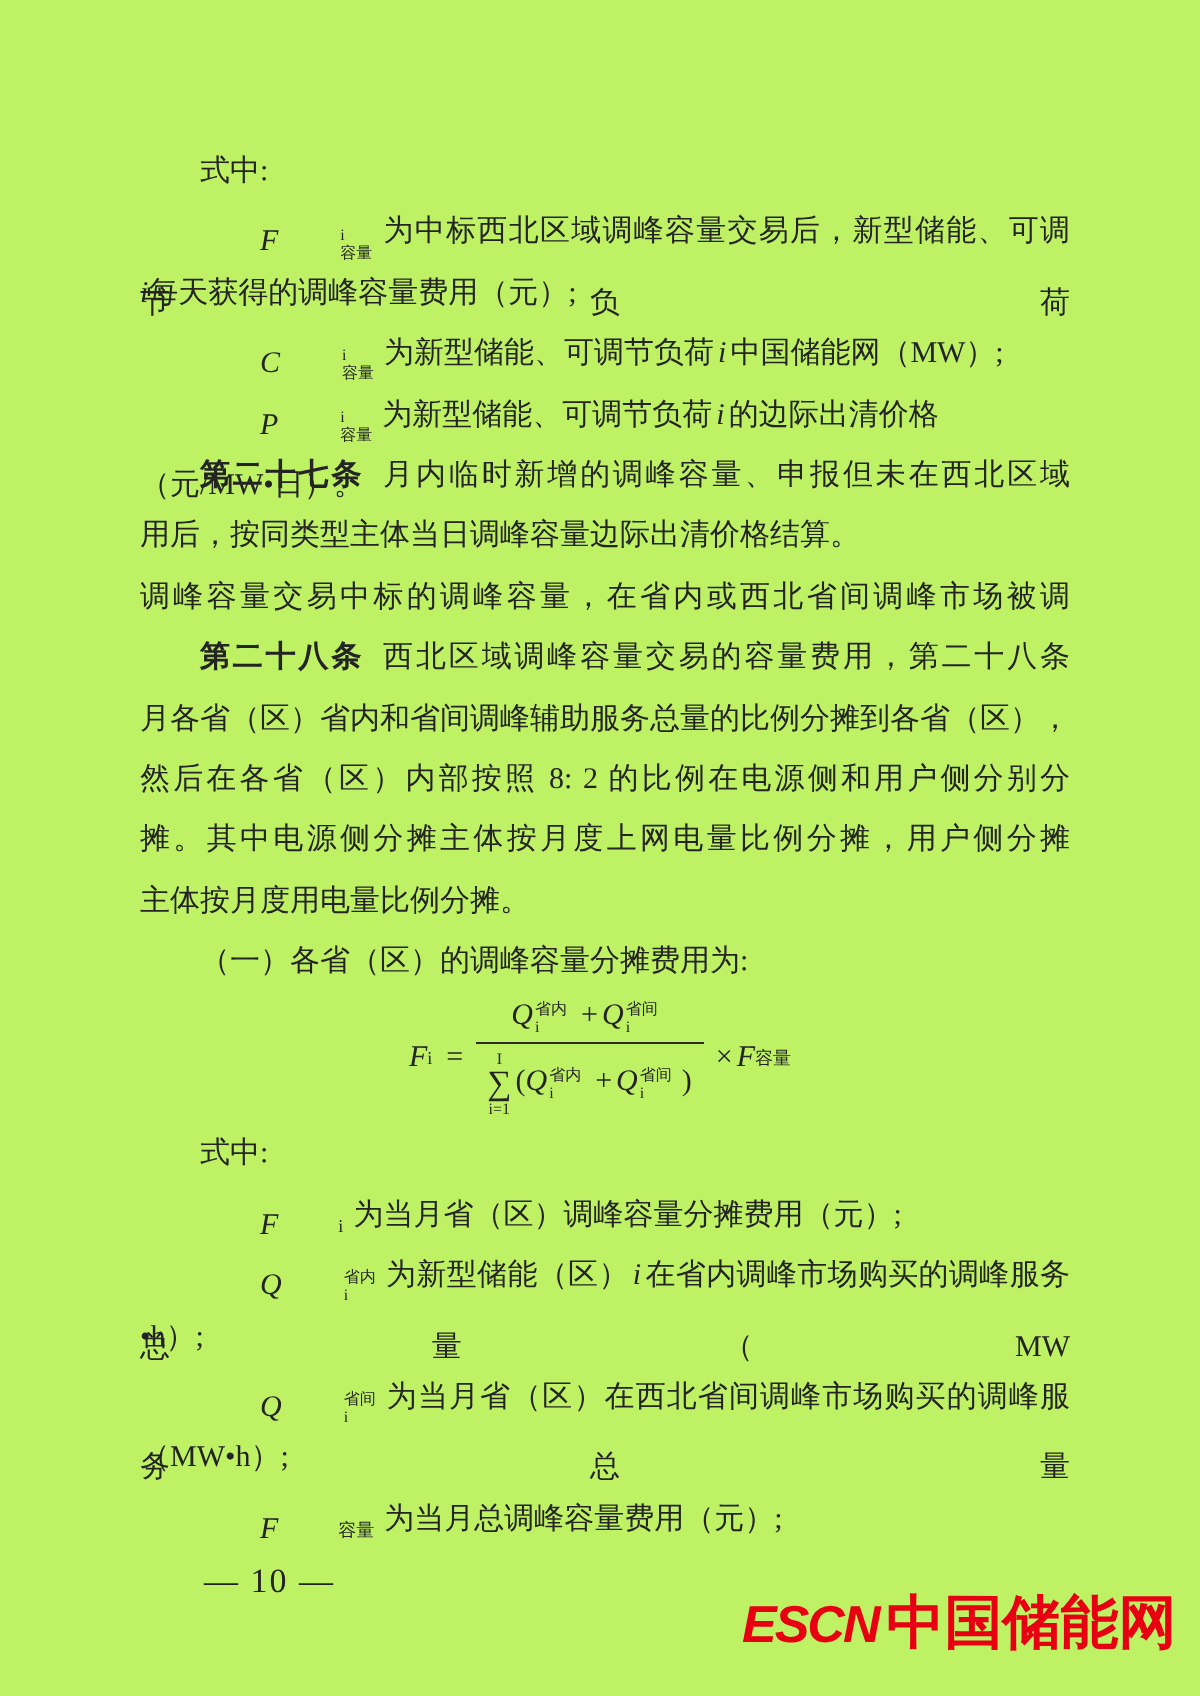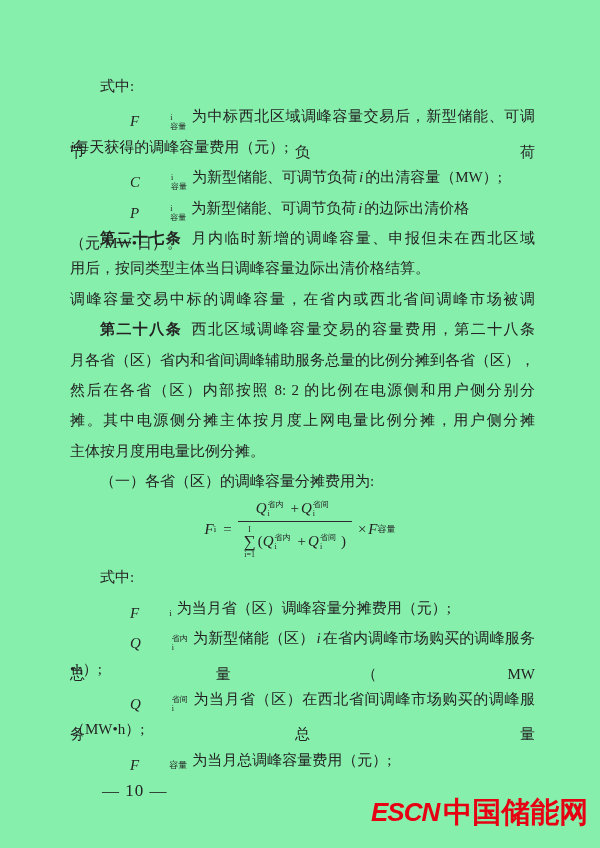--- a/index.html
+++ b/index.html
@@ -1,17 +1,17 @@
 <!DOCTYPE html>
 <html><head>
 <meta charset="utf-8">
 <style>
   html,body{margin:0;padding:0;background:#ffffff;}
   .page{
-    position:relative;width:600px;height:848px;background:#86efac;overflow:hidden;
+    position:relative;width:600px;height:848px;background:#bef264;overflow:hidden;
     font-family:"Liberation Serif","DejaVu Serif",serif;color:#242424;
   }
   .text-block{
     position:absolute;left:70px;top:71px;width:465px;font-size:15px;
   }
   .ln{height:30.4px;line-height:30.4px;white-space:normal;}
   .ind{text-indent:30px;}
   .fill{text-align:justify;text-align-last:justify;}
   .head{font-weight:bold;}
   .hgap{display:inline-block;width:8px;}
@@ -51,21 +51,21 @@
         </span><span>为中标西北区域调峰容量交易后，新型储能、可调节负荷</span></div>
 
     <div class="ln"><i class="vm">i</i><span>每天获得的调峰容量费用（元）;</span></div>
 
     <div class="ln ind"><span class="mv">
           <i class="vm">C</i>
           <span class="stk">
             <span>i</span>
             <span>容量</span>
           </span>
-        </span><span>为新型储能、可调节负荷</span><i class="vm ivar">i</i><span>的出清容量（MW）;</span></div>
+        </span><span>为新型储能、可调节负荷</span><i class="vm ivar">i</i><span>中国储能网（MW）;</span></div>
 
     <div class="ln ind"><span class="mv">
           <i class="vm">P</i>
           <span class="stk">
             <span>i</span>
             <span>容量</span>
           </span>
         </span><span>为新型储能、可调节负荷</span><i class="vm ivar">i</i><span>的边际出清价格（元/MW•日）。</span></div>
 
     <div class="ln ind fill"><b class="head">第二十七条</b><span class="hgap"></span><span>月内临时新增的调峰容量、申报但未在西北区域</span></div>

